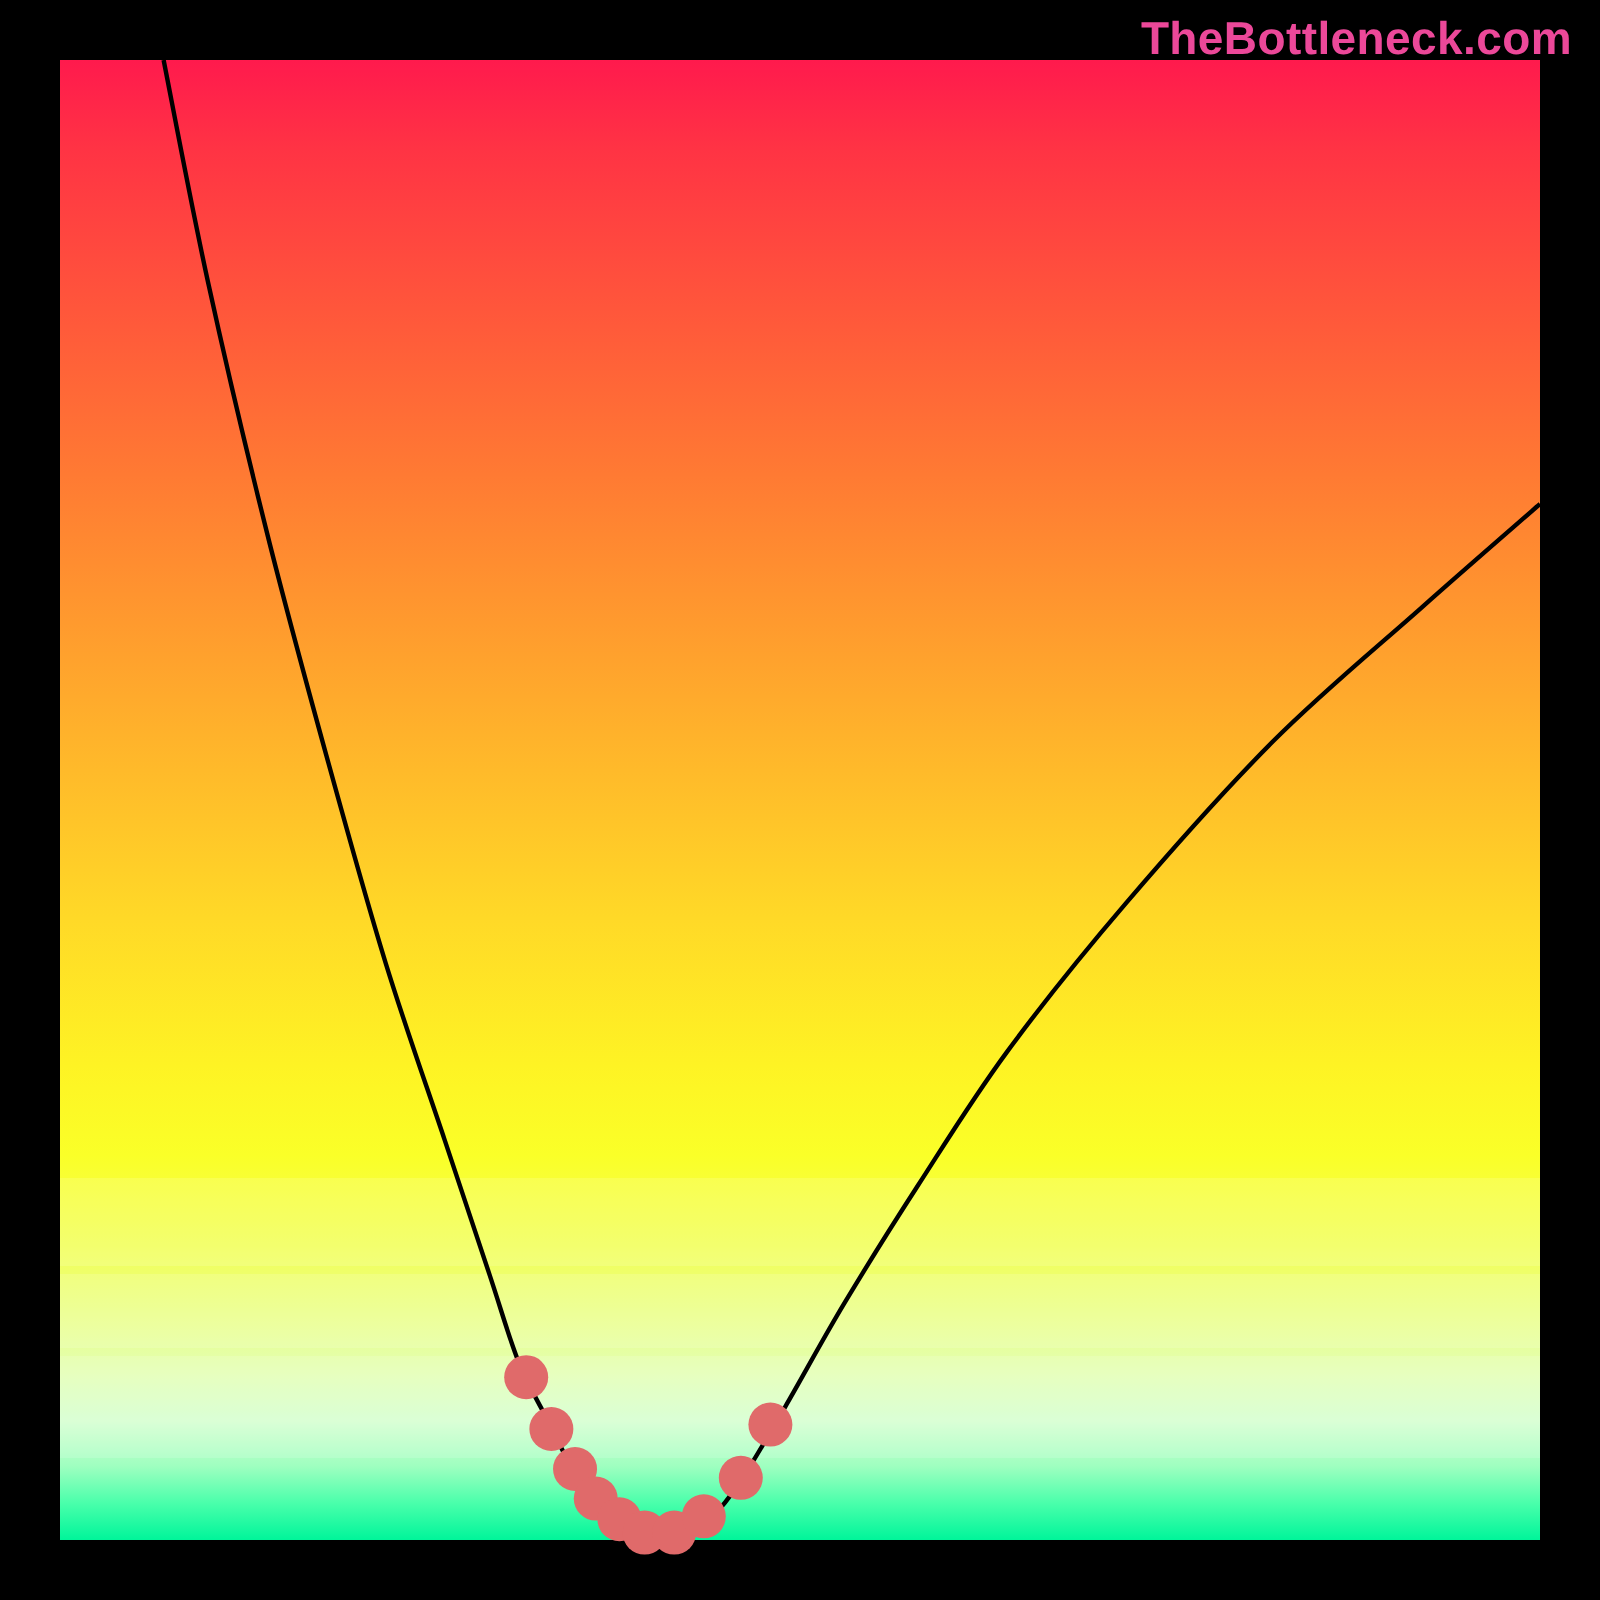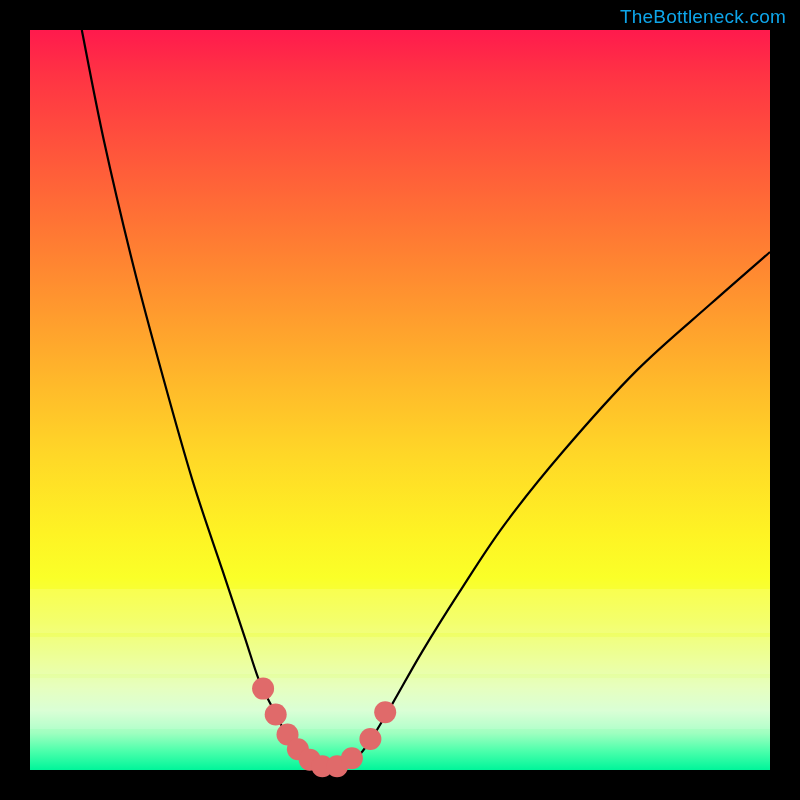--- a/index.html
+++ b/index.html
@@ -44,23 +44,23 @@
   .lighten-band {
     position: absolute;
     left: 0;
     width: 100%;
     background: rgba(255,255,255,0.14);
   }
   .watermark {
     position: absolute;
     top: 6px;
     right: 14px;
-    color: #0ea5e9;
-    font-size: 19px;
-    font-weight: 400;
+    color: #ec4899;
+    font-size: 23px;
+    font-weight: 700;
     letter-spacing: 0.2px;
     user-select: none;
   }
   svg.curves {
     position: absolute;
     left: 0;
     top: 0;
     width: 740px;
     height: 740px;
     overflow: visible;

